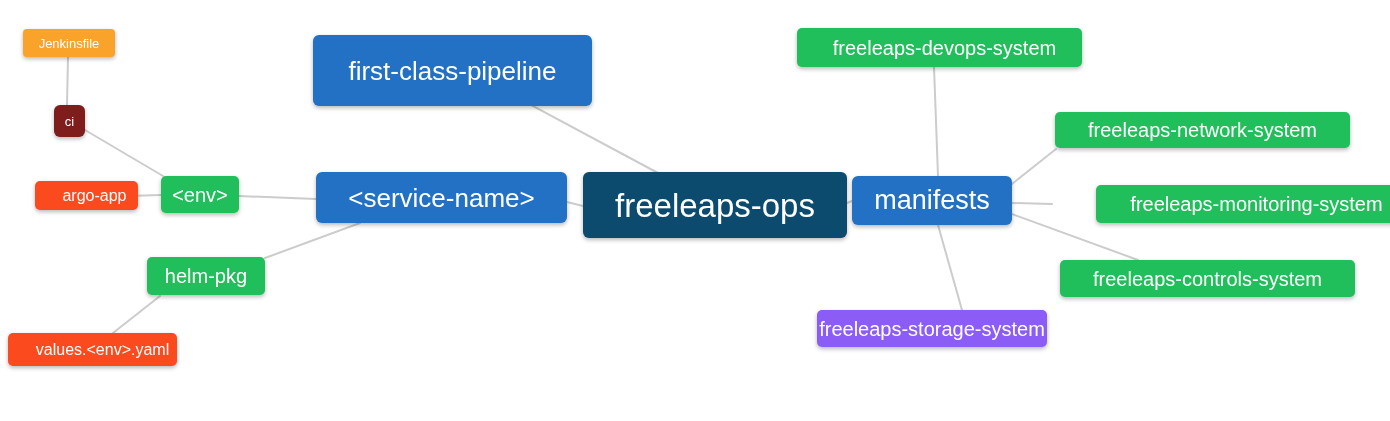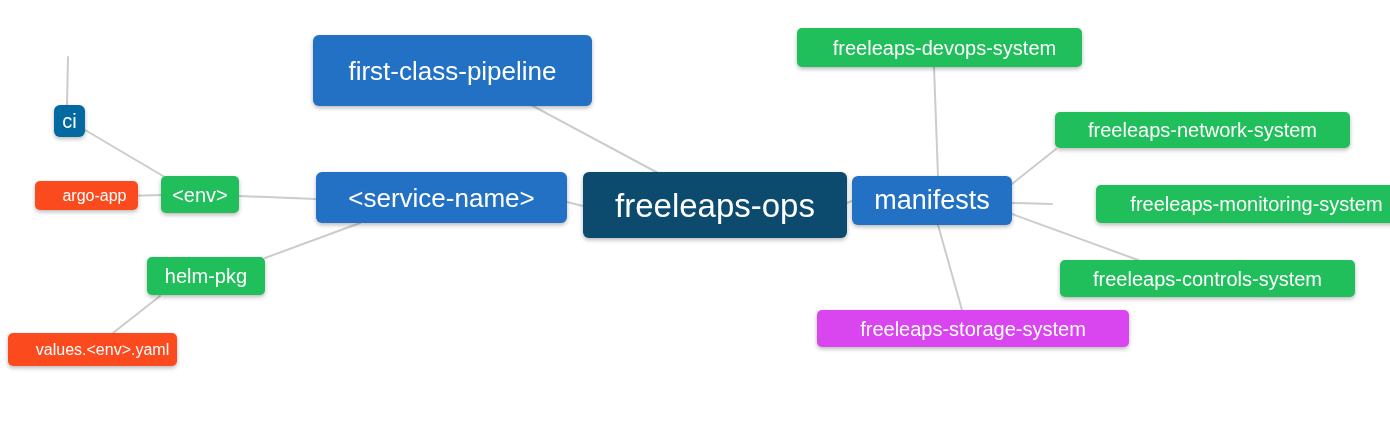--- a/index.html
+++ b/index.html
@@ -59,30 +59,31 @@
     <line class="edge" x1="503" y1="90" x2="658" y2="173"></line>
     <line class="edge" x1="567" y1="202" x2="583" y2="206"></line>
     <line class="edge" x1="847" y1="203" x2="852" y2="201"></line>
     <line class="edge" x1="934" y1="67" x2="938" y2="176"></line>
     <line class="edge" x1="1012" y1="184" x2="1056" y2="149"></line>
     <line class="edge" x1="1012" y1="203" x2="1052" y2="204"></line>
     <line class="edge" x1="1012" y1="214" x2="1138" y2="260"></line>
     <line class="edge" x1="938" y1="225" x2="962" y2="310"></line>
   </svg>
 
-  <div class="node lvl-3" style="left: 54px; top: 105px; width: 31px; height: 32px; font-size: 20px; border-radius: 6px; background-color: #0369a1;">ci</div>
+  <div class="node lvl-4" style="left: 23px; top: 29px; width: 92px; height: 28px; background-color: rgb(249, 163, 43);">Jenkinsfile</div>
+  <div class="node lvl-3" style="left: 54px; top: 105px; width: 31px; height: 32px; font-size: 13px; border-radius: 6px; background-color: #7f1d1d;">ci</div>
   <div class="node lvl-3" style="left: 35px; top: 181px; width: 103px; height: 29px; background-color: rgb(251, 75, 30); padding-left: 16px;">argo-app</div>
   <div class="node lvl-2" style="left: 161px; top: 176px; width: 78px; height: 37px; background-color: rgb(33, 191, 91);">&lt;env&gt;</div>
   <div class="node lvl-2" style="left: 147px; top: 257px; width: 118px; height: 38px; background-color: rgb(33, 191, 91);">helm-pkg</div>
   <div class="node lvl-3" style="left: 8px; top: 333px; width: 169px; height: 33px; background-color: rgb(251, 75, 30); padding-left: 20px;">values.&lt;env&gt;.yaml</div>
 
   <div class="node lvl-1" style="left: 313px; top: 35px; width: 279px; height: 71px; background-color: rgb(34, 113, 196);">first-class-pipeline</div>
   <div class="node lvl-1" style="left: 316px; top: 172px; width: 251px; height: 51px; background-color: rgb(34, 113, 196);">&lt;service-name&gt;</div>
   <div class="node lvl-root" style="left: 583px; top: 172px; width: 264px; height: 66px; background-color: #0c4a6e;">freeleaps-ops</div>
   <div class="node lvl-1" style="left: 852px; top: 176px; width: 160px; height: 49px; font-size: 27px; background-color: rgb(34, 113, 196);">manifests</div>
 
   <div class="node lvl-2" style="left: 797px; top: 28px; width: 285px; height: 39px; background-color: rgb(33, 191, 91); padding-left: 10px;">freeleaps-devops-system</div>
   <div class="node lvl-2" style="left: 1055px; top: 112px; width: 295px; height: 36px; background-color: rgb(33, 191, 91);">freeleaps-network-system</div>
   <div class="node lvl-2" style="left: 1052px; top: 185px; width: 321px; height: 38px; background-color: rgb(33, 191, 91); margin-left: 44px;">freeleaps-monitoring-system</div>
   <div class="node lvl-2" style="left: 1060px; top: 260px; width: 295px; height: 37px; background-color: rgb(33, 191, 91);">freeleaps-controls-system</div>
-  <div class="node lvl-2" style="left: 817px; top: 310px; width: 312px; height: 37px; background-color: #d946ef;">freeleaps-storage-system</div>
+  <div class="node lvl-2" style="left: 817px; top: 310px; width: 230px; height: 37px; background-color: #8b5cf6;">freeleaps-storage-system</div>
 
 </div>
 
 </body></html>

